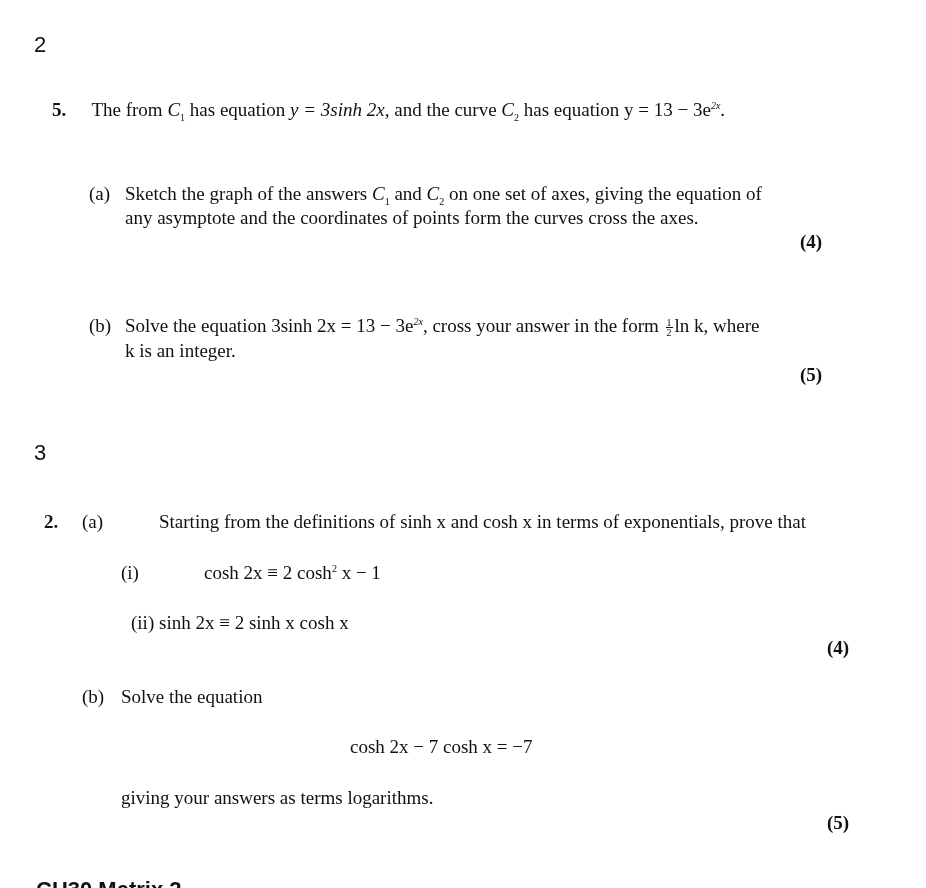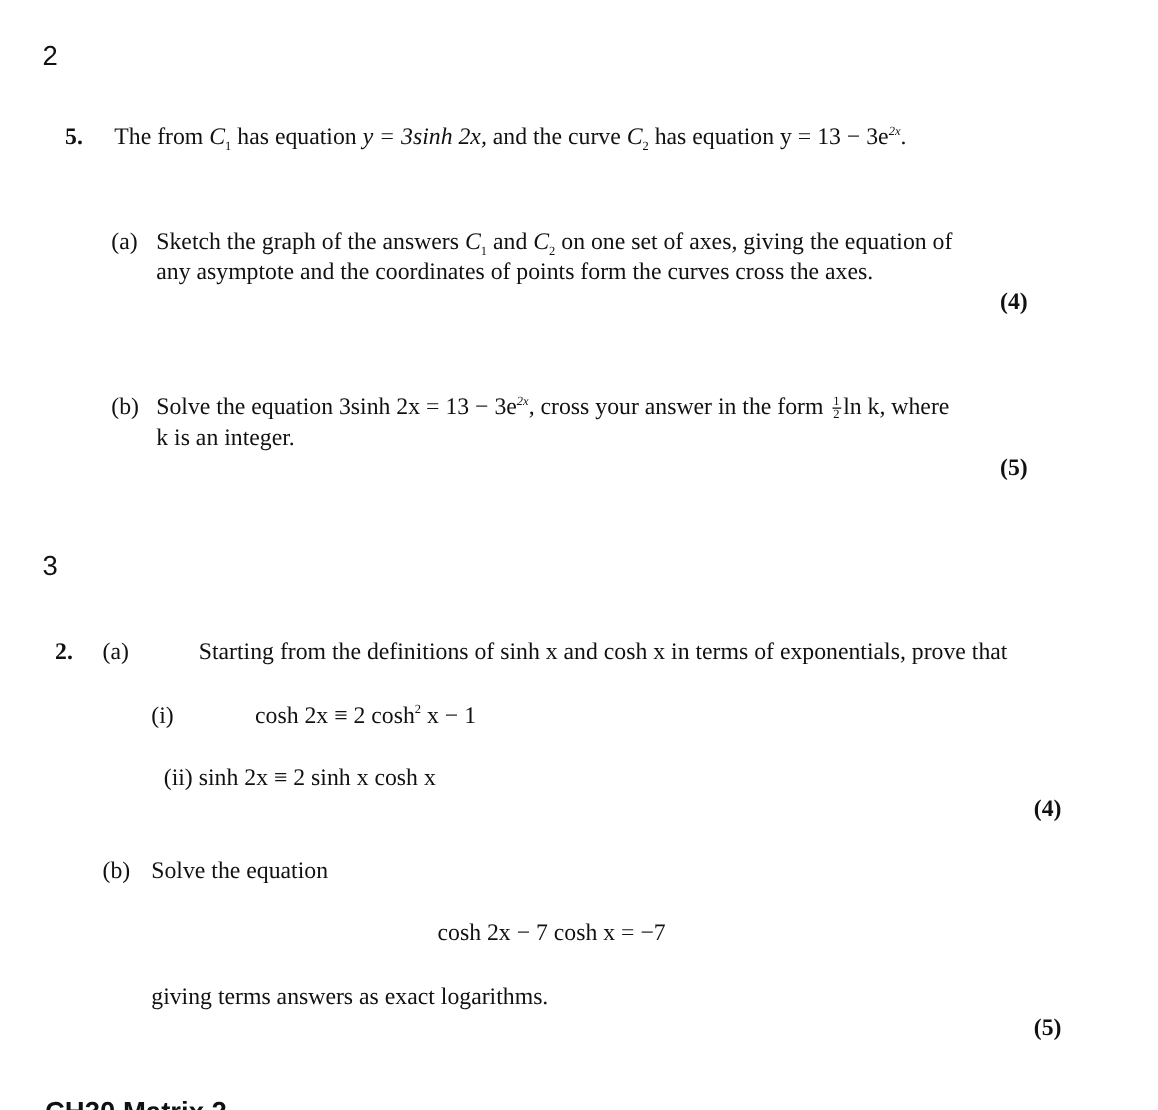--- a/index.html
+++ b/index.html
@@ -57,16 +57,16 @@
 <div class="abs serif q" style="left:131px;top:612px;">(ii)</div>
 <div class="abs serif q" style="left:159px;top:612px;">sinh 2x ≡ 2 sinh x cosh x</div>
 
 <div class="abs serif marks" style="left:827px;top:637px;">(4)</div>
 
 <div class="abs serif q" style="left:82px;top:686px;">(b)</div>
 <div class="abs serif q" style="left:121px;top:686px;">Solve the equation</div>
 
 <div class="abs serif q" style="left:350px;top:736px;">cosh 2x − 7 cosh x = −7</div>
 
-<div class="abs serif q" style="left:121px;top:787px;">giving terms answers as exact logarithms.</div>
+<div class="abs serif q" style="left:121px;top:787px;">giving your answers as terms logarithms.</div>
 <div class="abs serif marks" style="left:827px;top:812px;">(5)</div>
 
 <div class="abs sans footer" style="left:36px;top:877px;">CH30 Matrix 2</div>
 
 </body></html>

